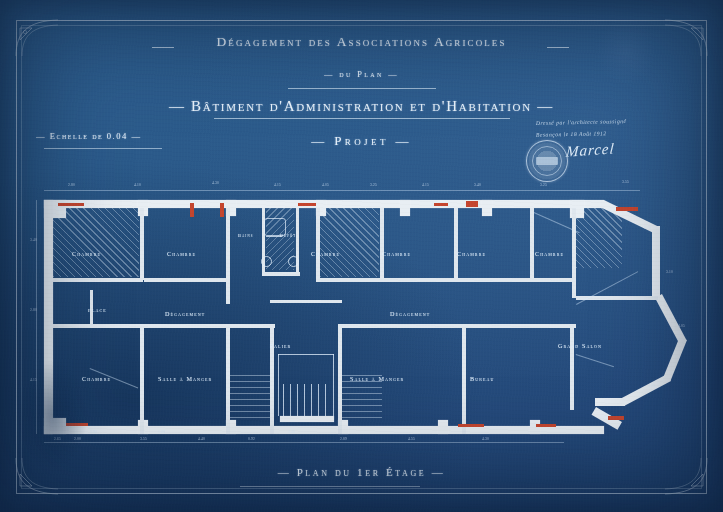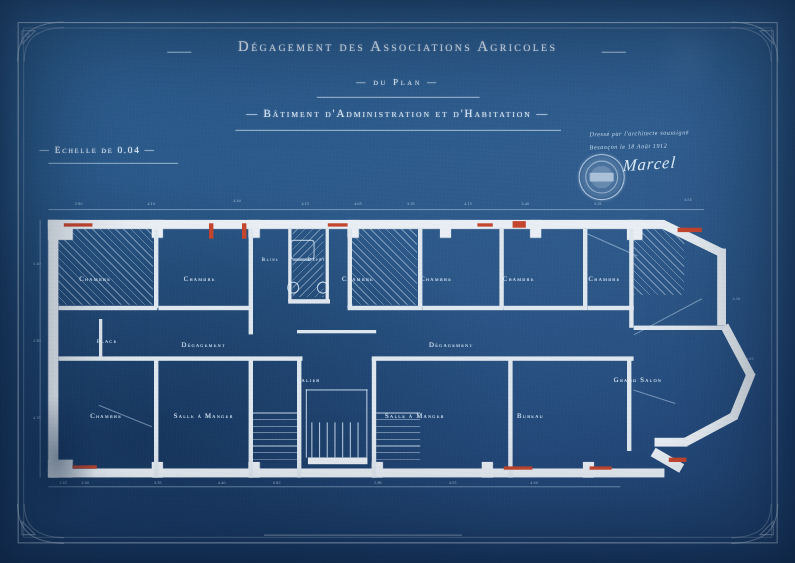--- a/index.html
+++ b/index.html
@@ -30,21 +30,21 @@
   .c-br{right:14px;bottom:16px;transform:scale(-1,-1);}
 
   
   .ink{color:#eaf3fb;text-shadow:0 0 2px rgba(180,214,244,.55);}
   .t-main{position:absolute;left:0;right:0;top:34px;text-align:center;
     font-size:13.5px;letter-spacing:2.1px;font-variant:small-caps;
     font-family:"Liberation Serif",serif;}
   .t-sub{position:absolute;left:0;right:0;top:70px;text-align:center;
     font-size:8.4px;letter-spacing:2.4px;font-variant:small-caps;}
   .t-line2{position:absolute;left:0;right:0;top:98px;text-align:center;
-    font-size:10px;letter-spacing:1.7px;font-variant:small-caps;}
+    font-size:15px;letter-spacing:1.7px;font-variant:small-caps;}
   .t-proj{position:absolute;left:0;right:0;top:133px;text-align:center;
     font-size:13px;letter-spacing:3.4px;font-variant:small-caps;}
   .rule{position:absolute;height:1px;background:rgba(226,240,252,.62);}
   .r1{left:288px;top:88px;width:148px;}
   .r2{left:214px;top:118px;width:296px;}
   .dash-l,.dash-r{position:absolute;top:47px;height:1px;width:22px;background:rgba(226,240,252,.7);}
   .dash-l{left:152px;} .dash-r{left:547px;}
 
   .scale-txt{position:absolute;left:36px;top:131px;font-size:8.6px;
     letter-spacing:1.5px;font-variant:small-caps;}
@@ -128,20 +128,21 @@
     </svg>
   </div>
 
   <div class="dash-l"></div>
   <div class="dash-r"></div>
   <div class="t-main ink">Dégagement des Associations Agricoles</div>
   <div class="rule r1"></div>
   <div class="t-sub ink">— du Plan —</div>
   <div class="t-line2 ink">— Bâtiment d'Administration et d'Habitation —</div>
   <div class="rule r2"></div>
+  <div class="t-proj ink">— Projet —</div>
 
   <div class="scale-txt ink">— Echelle de 0.04 —</div>
   <div class="scale-rule"></div>
 
   <div class="sig-txt">Dressé par l'architecte soussigné</div>
   <div class="sig-txt" style="top:130px">Besançon le 18 Août 1912</div>
   <div class="sig-name">Marcel</div>
   <div class="stamp">
       <i></i>
       <b></b>
@@ -297,20 +298,21 @@
     <div class="dim" style="left:0px;top:60px;">3.40</div>
     <div class="dim" style="left:0px;top:130px;">2.80</div>
     <div class="dim" style="left:0px;top:200px;">4.15</div>
 
     <div class="dim" style="left:614px;top:48px;">2.70</div>
     <div class="dim" style="left:636px;top:92px;">3.10</div>
     <div class="dim" style="left:648px;top:146px;">4.05</div>
     <div class="dim" style="left:618px;top:206px;">3.25</div>
   </div>
 
+  <div class="caption ink">— Plan du 1er Étage —</div>
   <div class="cap-rule"></div>
 
   <div class="stain" style="left:18px;top:360px;width:70px;height:110px;background:radial-gradient(ellipse,rgba(14,40,74,.45) 0%,rgba(14,40,74,0) 70%);"></div>
   <div class="stain" style="left:596px;top:16px;width:60px;height:70px;background:radial-gradient(ellipse,rgba(90,130,176,.20) 0%,rgba(90,130,176,0) 70%);"></div>
 
   <div id="grain"></div>
   <div id="vign"></div>
 </div>
 
 </body></html>

